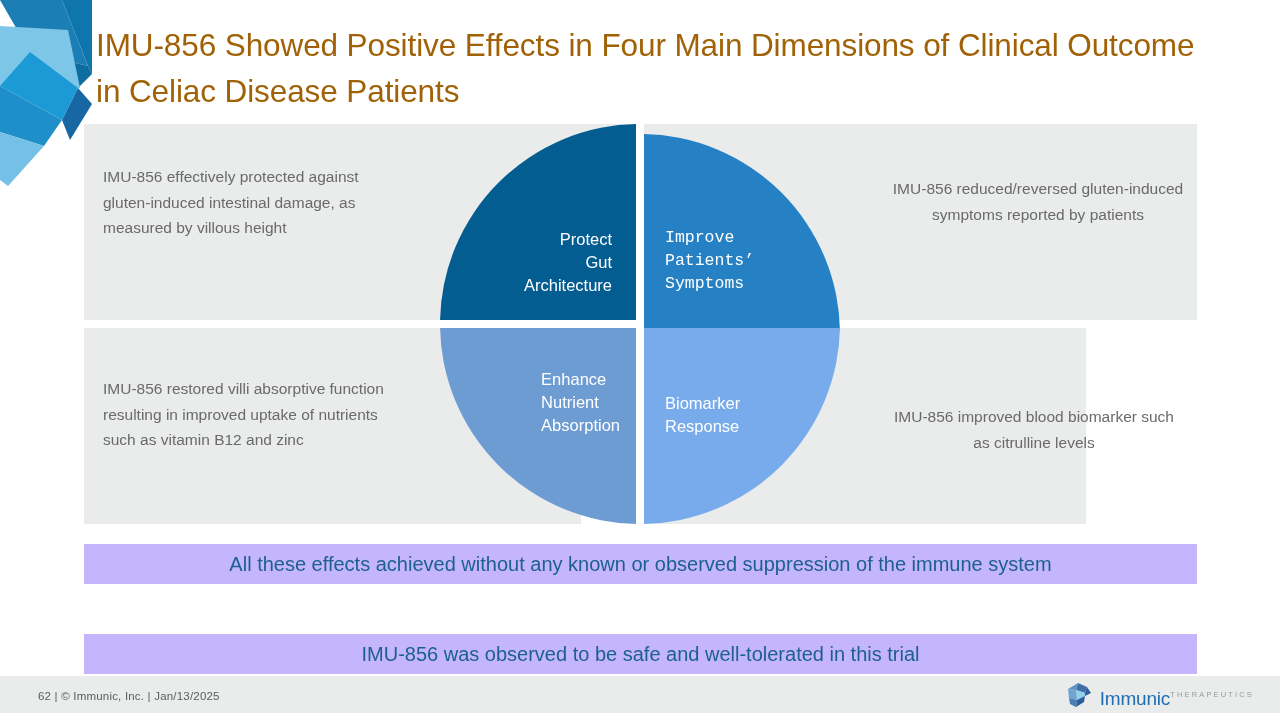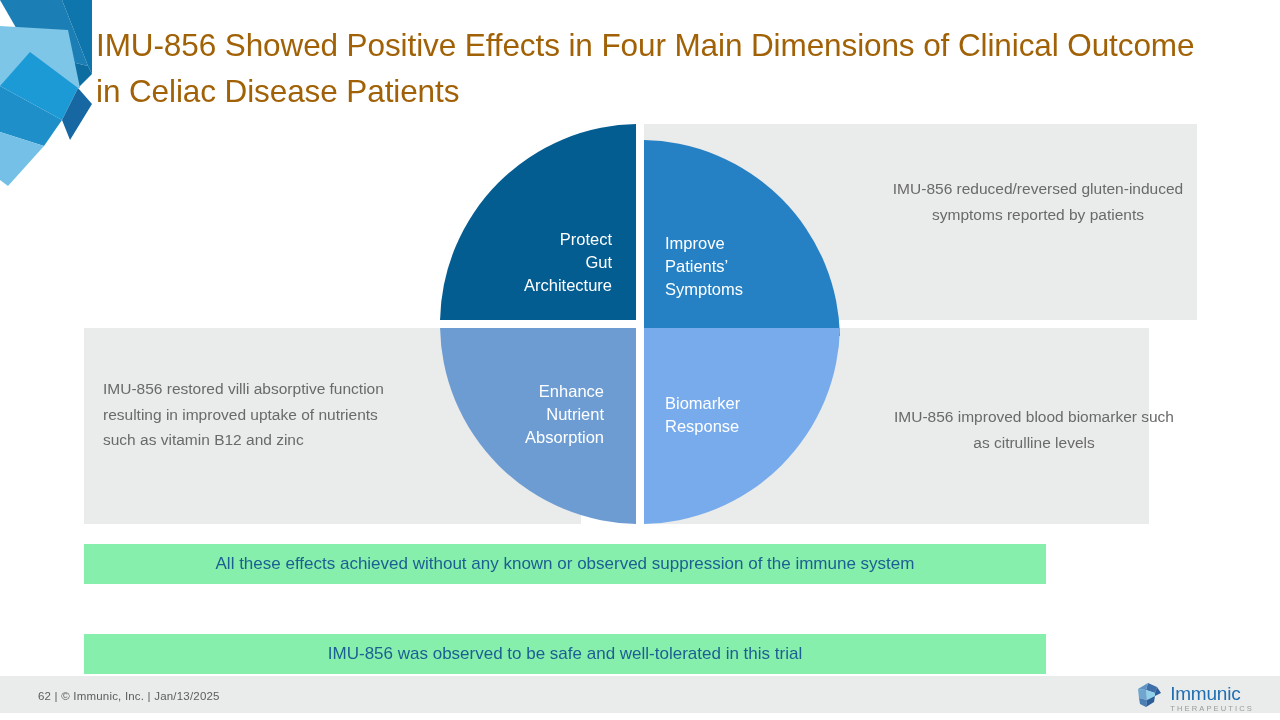--- a/index.html
+++ b/index.html
@@ -48,21 +48,21 @@
     height: 400px;
   }
 
   .panel {
     position: absolute;
     background: #eaebeb;
   }
   .panel-tl { left: 0px;   top: 0px;   width: 552px; height: 196px; }
   .panel-tr { left: 560px; top: 0px;   width: 553px; height: 196px; }
   .panel-bl { left: 0px;   top: 204px; width: 497px; height: 196px; }
-  .panel-br { left: 560px; top: 204px; width: 505px; height: 196px; }
+  .panel-br { left: 560px; top: 204px; width: 442px; height: 196px; }
 
   .panel-text {
     position: absolute;
     font-size: 15.5px;
     line-height: 25.5px;
     color: #6a6a6a;
   }
   .panel-text.left-al  { text-align: left;  }
   .panel-text.right-al { text-align: center; }
 
@@ -86,47 +86,47 @@
     overflow: hidden;
   }
   .quad-inner {
     position: absolute;
     width: 400px;
     height: 400px;
     border-radius: 50%;
   }
   .q-tl { left: 0px;   top: 0px;   }
   .q-tl .quad-inner { left: 0px;    top: 0px;    background: #045d91; }
-  .q-tr { left: 204px; top: 16px;   }
+  .q-tr { left: 204px; top: 10px; font-family: Liberation Mono, monospace;   }
   .q-tr .quad-inner { left: -204px; top: 0px;    background: #2681c4; }
   .q-bl { left: 0px;   top: 204px; }
   .q-bl .quad-inner { left: 0px;    top: -204px; background: #6d9cd3; }
   .q-br { left: 204px; top: 204px; }
   .q-br .quad-inner { left: -204px; top: -204px; background: #78abeb; }
 
   .quad-label {
     position: absolute;
     color: #ffffff;
     font-size: 16.5px;
     line-height: 23px;
     white-space: pre-line;
   }
   .lbl-tl { right: 24px; top: 104px; text-align: right; }
   .lbl-tr { left: 21px;  top: 92px;  text-align: left;   }
-  .lbl-bl { right: 32px; top: 40px;  text-align: right; margin-top: 12px; }
+  .lbl-bl { right: 16px; top: 40px;  text-align: left; }
   .lbl-br { left: 21px;  top: 52px;  text-align: left; margin-top: 12px;   }
 
   
   .banner {
     position: absolute;
     left: 84px;
-    width: 962px;
-    background: #86efac;
+    width: 1113px;
+    background: #c4b5fd;
     color: #1c5f92;
-    font-size: 17px;
+    font-size: 20px;
     display: flex;
     align-items: center;
     justify-content: center;
   }
   .banner-1 { top: 544px; height: 40px; }
   .banner-2 { top: 594px; height: 40px; margin-top: 40px; }
 
   
   .footer-bar {
     position: absolute;
@@ -148,21 +148,21 @@
     position: absolute;
     right: 26px;
     top: 6px;
     height: 32px;
     display: flex;
     align-items: center;
     gap: 7px;
   }
   .footer-logo-words {
     display: flex;
-    flex-direction: column;
+    flex-direction: row;
     line-height: 1;
   }
   .logo-name {
     font-size: 19px;
     color: #1f6fb2;
     letter-spacing: -0.2px;
   }
   .logo-sub {
     font-size: 7.6px;
     color: #9a9a9a;
@@ -183,20 +183,23 @@
     <polygon points="0,86 62,120 44,146 0,132" fill="#1f8fc9"></polygon>
     <polygon points="0,132 44,146 8,186 0,180" fill="#74c0e6"></polygon>
     <polygon points="62,120 78,88 92,104 70,140" fill="#1767a3"></polygon>
   </svg>
 </div>
 
 <div class="slide-title">IMU-856 Showed Positive Effects in Four Main Dimensions of Clinical Outcome in Celiac Disease Patients</div>
 
 <div class="content-area">
 
+  <div class="panel panel-tl">
+    <div class="panel-text left-al txt-tl">IMU-856 effectively protected against gluten-induced intestinal damage, as measured by villous height</div>
+  </div>
 
   <div class="panel panel-tr">
     <div class="panel-text right-al txt-tr">IMU-856 reduced/reversed gluten-induced symptoms reported by patients</div>
   </div>
 
   <div class="panel panel-bl">
     <div class="panel-text left-al txt-bl">IMU-856 restored villi absorptive function resulting in improved uptake of nutrients such as vitamin B12 and zinc</div>
   </div>
 
   <div class="panel panel-br">

